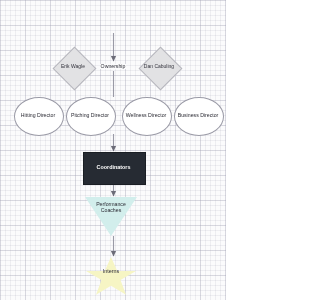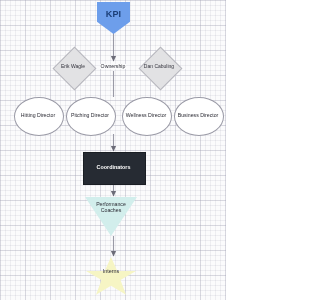--- a/index.html
+++ b/index.html
@@ -111,24 +111,20 @@
     <line x1="113.5" y1="33" x2="113.5" y2="61" stroke="#9a9aa6" stroke-width="1.1" marker-end="url(#ah)"></line>
     <line x1="113.5" y1="71" x2="113.5" y2="97" stroke="#9a9aa6" stroke-width="1.1"></line>
 
     <line x1="113.5" y1="134" x2="113.5" y2="151" stroke="#9a9aa6" stroke-width="1.1" marker-end="url(#ah)"></line>
 
     <line x1="113.5" y1="183" x2="113.5" y2="196" stroke="#9a9aa6" stroke-width="1.1" marker-end="url(#ah)"></line>
 
     <line x1="113.5" y1="236" x2="113.5" y2="256" stroke="#9a9aa6" stroke-width="1.1" marker-end="url(#ah)"></line>
   </svg>
 
-  <div class="node" id="kpi">
-    <div class="shape"></div>
-    <span class="lbl">KPI</span>
-  </div>
 
   <div class="node diamond" id="erik">
     <div class="shape"></div>
     <span class="lbl">Erik Wagle</span>
   </div>
 
   <div class="node diamond" id="dan">
     <div class="shape"></div>
     <span class="lbl">Dan Cabuling</span>
   </div>

